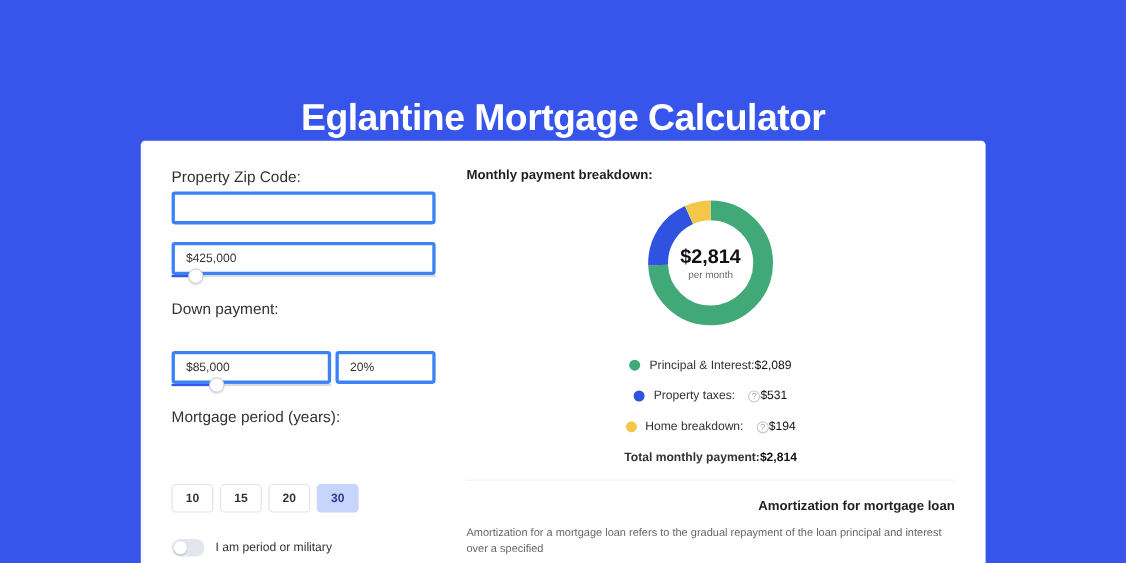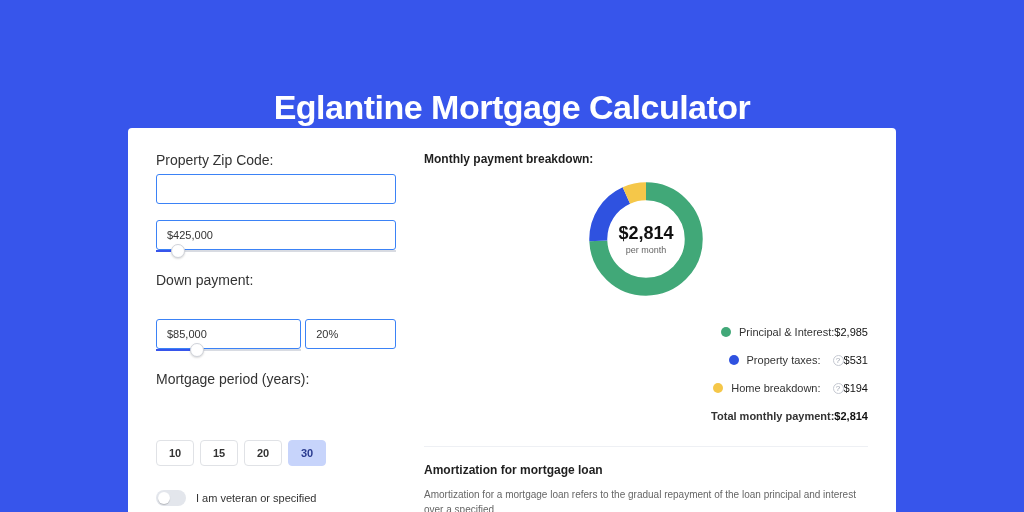--- a/index.html
+++ b/index.html
@@ -24,21 +24,21 @@
     padding: 24px 28px 0 28px;
     display: flex;
     gap: 28px;
   }
   .col-left { width: 240px; flex-shrink: 0; }
   .col-right { flex: 1; min-width: 0; }
   .label { font-size: 14px; color: #333; margin-bottom: 6px; display: block; }
   .input {
     width: 100%;
     height: 30px;
-    border: 1px solid #3b82f6;
+    border: 3px solid #3b82f6;
     border-radius: 3px;
     background: #fff;
     font-size: 11px;
     color: #333;
     padding: 0 10px;
   }
   .field { margin-bottom: 16px; position: relative; }
   .field.has-slider { margin-bottom: 20px; }
   .slider {
     position: relative;
@@ -76,45 +76,45 @@
     position: relative; display: inline-block;
   }
   .toggle .knob {
     width: 12px; height: 12px; border-radius: 50%; background: #fff;
     position: absolute; top: 2px; left: 2px;
     box-shadow: 0 1px 1px rgba(0,0,0,0.2);
   }
   .vet-row .vet-label { font-size: 11px; color: #333; }
 
   .section-title { font-size: 12px; font-weight: 700; color: #1f1f1f; }
-  .breakdown { border-bottom: 1px solid #eef0f4; padding-bottom: 16px; margin-bottom: 16px; }
+  .breakdown { border-bottom: 1px solid #eef0f4; padding-bottom: 6px; margin-bottom: 16px; }
   .donut-wrap { display: flex; justify-content: center; padding: 10px 0 16px 0; }
   .donut { position: relative; width: 126px; height: 126px; }
   .donut svg { width: 126px; height: 126px; display: block; transform: rotate(-90deg); }
   .donut .center {
     position: absolute; top: 0; left: 0; width: 100%; height: 100%;
     display: flex; flex-direction: column; align-items: center; justify-content: center;
   }
   .donut .center .amount { font-size: 18px; font-weight: 800; color: #111; }
   .donut .center .per { font-size: 9px; color: #666; margin-top: 1px; }
   .legend-row {
-    display: flex; align-items: center; justify-content: flex-end;
+    display: flex; align-items: center; justify-content: center;
     padding: 8px 0;
   }
   .legend-left { display: flex; align-items: center; gap: 8px; }
   .swatch { width: 10px; height: 10px; border-radius: 50%; display: inline-block; }
   .legend-label { font-size: 11px; color: #333; }
   .legend-value { font-size: 11px; color: #111; }
   .legend-total .legend-label, .legend-total .legend-value { font-weight: 700; }
   .info-icon {
     width: 11px; height: 11px; border: 1px solid #c5c9d2; border-radius: 50%;
     display: inline-flex; align-items: center; justify-content: center;
     font-size: 8px; color: #9aa0ad; margin-left: 4px;
   }
-  .amort-title { font-size: 12px; font-weight: 700; color: #1f1f1f; margin-bottom: 10px; }
+  .amort-title { font-size: 12px; font-weight: 700; color: #1f1f1f; margin-bottom: 10px; text-align: right; }
   .amort-body { font-size: 10px; color: #666; line-height: 1.5; }
 </style>
 </head>
 <body>
 
 <h1 class="page-title">Eglantine Mortgage Calculator</h1>
 
 <div class="card">
 
   <div class="col-left">
@@ -154,21 +154,21 @@
           <div class="period-btn">15</div>
           <div class="period-btn">20</div>
           <div class="period-btn selected">30</div>
         </div>
     </div>
 
     <div class="vet-row">
       <span class="toggle">
         <span class="knob"></span>
       </span>
-      <span class="vet-label">I am veteran or specified</span>
+      <span class="vet-label">I am period or military</span>
     </div>
   </div>
 
   <div class="col-right">
     <div class="breakdown">
       <div class="section-title">Monthly payment breakdown:</div>
 
       <div class="donut-wrap">
         <div class="donut">
           <svg viewBox="0 0 42 42" id="donut-svg">
@@ -182,21 +182,21 @@
           </div>
         </div>
       </div>
 
       <div id="legend">
           <div class="legend-row">
             <div class="legend-left">
               <span class="swatch" style="background: rgb(65, 168, 120);"></span>
               <span class="legend-label">Principal &amp; Interest:</span>
             </div>
-            <span class="legend-value">$2,985</span>
+            <span class="legend-value">$2,089</span>
           </div>
           <div class="legend-row">
             <div class="legend-left">
               <span class="swatch" style="background: rgb(47, 82, 224);"></span>
               <span class="legend-label">Property taxes:</span>
               <span class="info-icon">?</span>
             </div>
             <span class="legend-value">$531</span>
           </div>
           <div class="legend-row">

